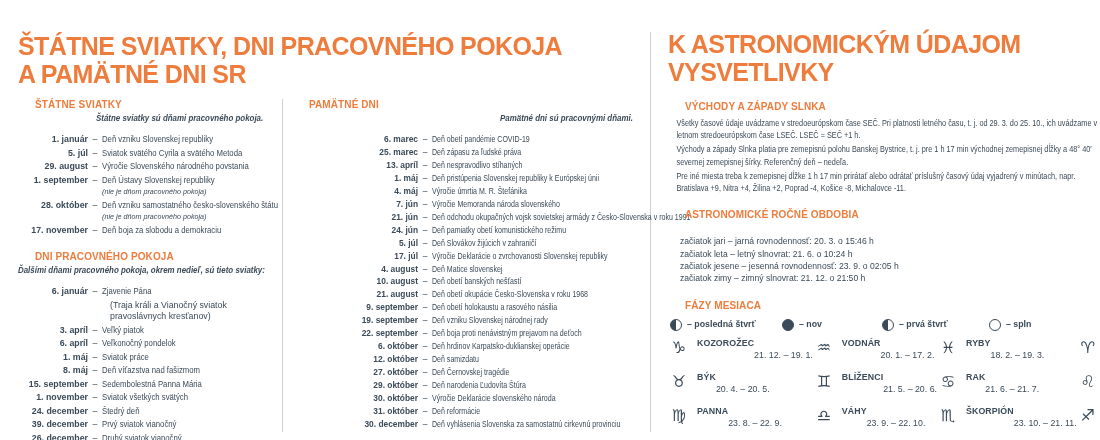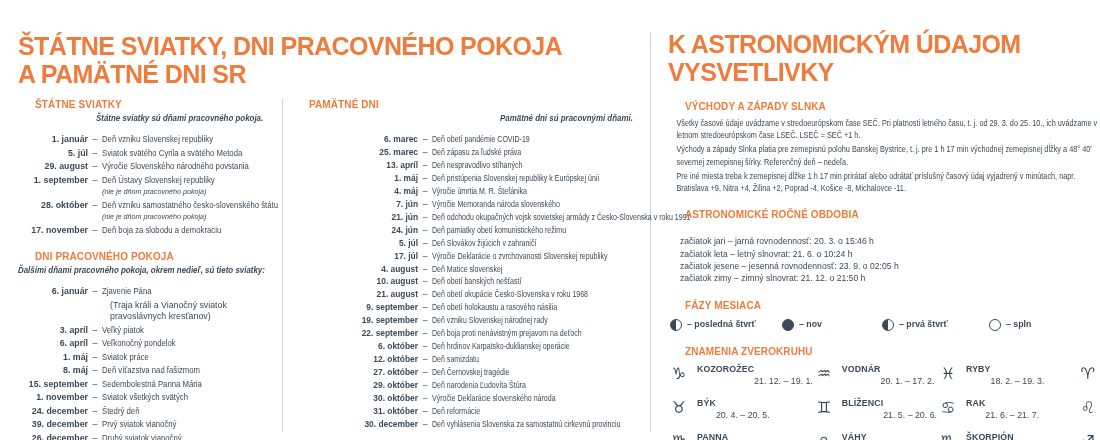--- a/index.html
+++ b/index.html
@@ -456,21 +456,20 @@
           <span>– prvá štvrť</span>
         </span>
 
         <span class="moon-item">
           <span class="moon full"></span>
           <span>– spln</span>
         </span>
 
     </div>
 
-    <div class="shead r-shead">ZNAMENIA ZVEROKRUHU</div>
     <div class="zod-grid">
 
         <div class="zitem">
           <span class="zsym">♑</span>
           <span class="ztxt">
             <span class="zname">KOZOROŽEC</span>
             <span class="zdates">21. 12. – 19. 1.</span>
           </span>
         </div>
 

